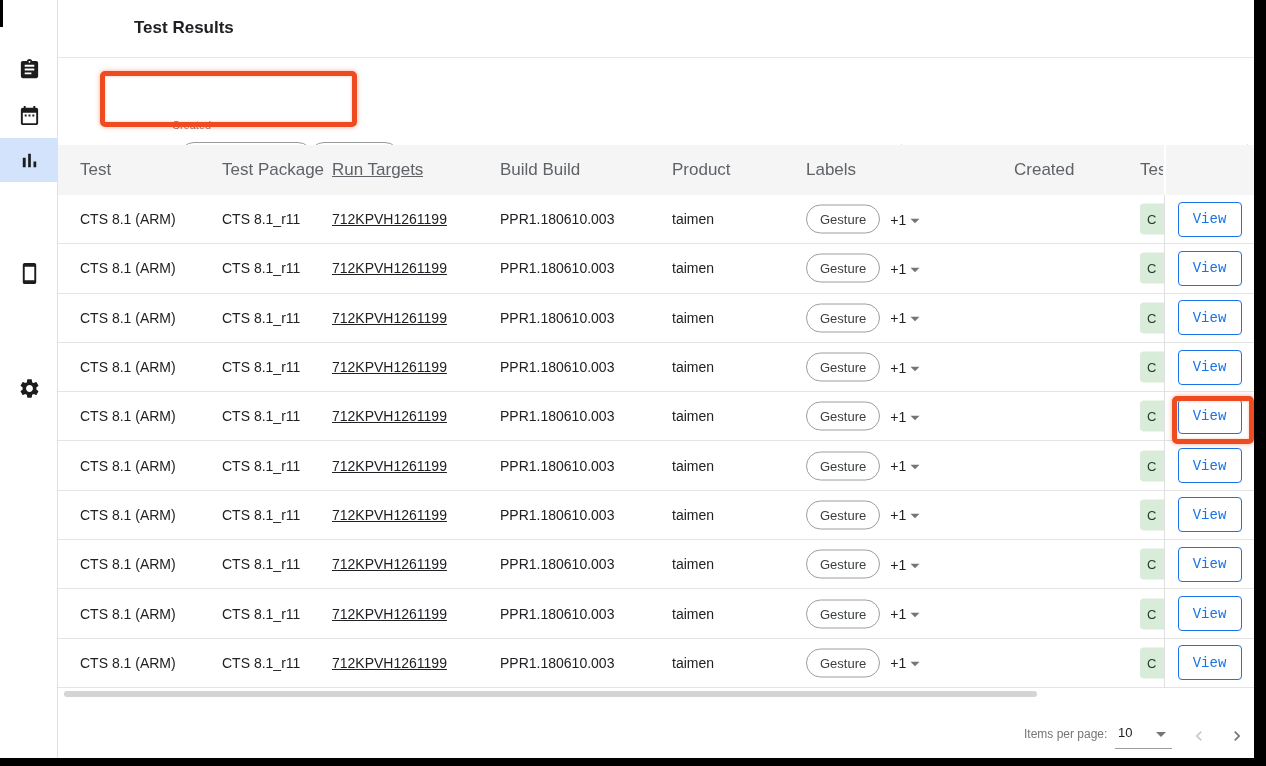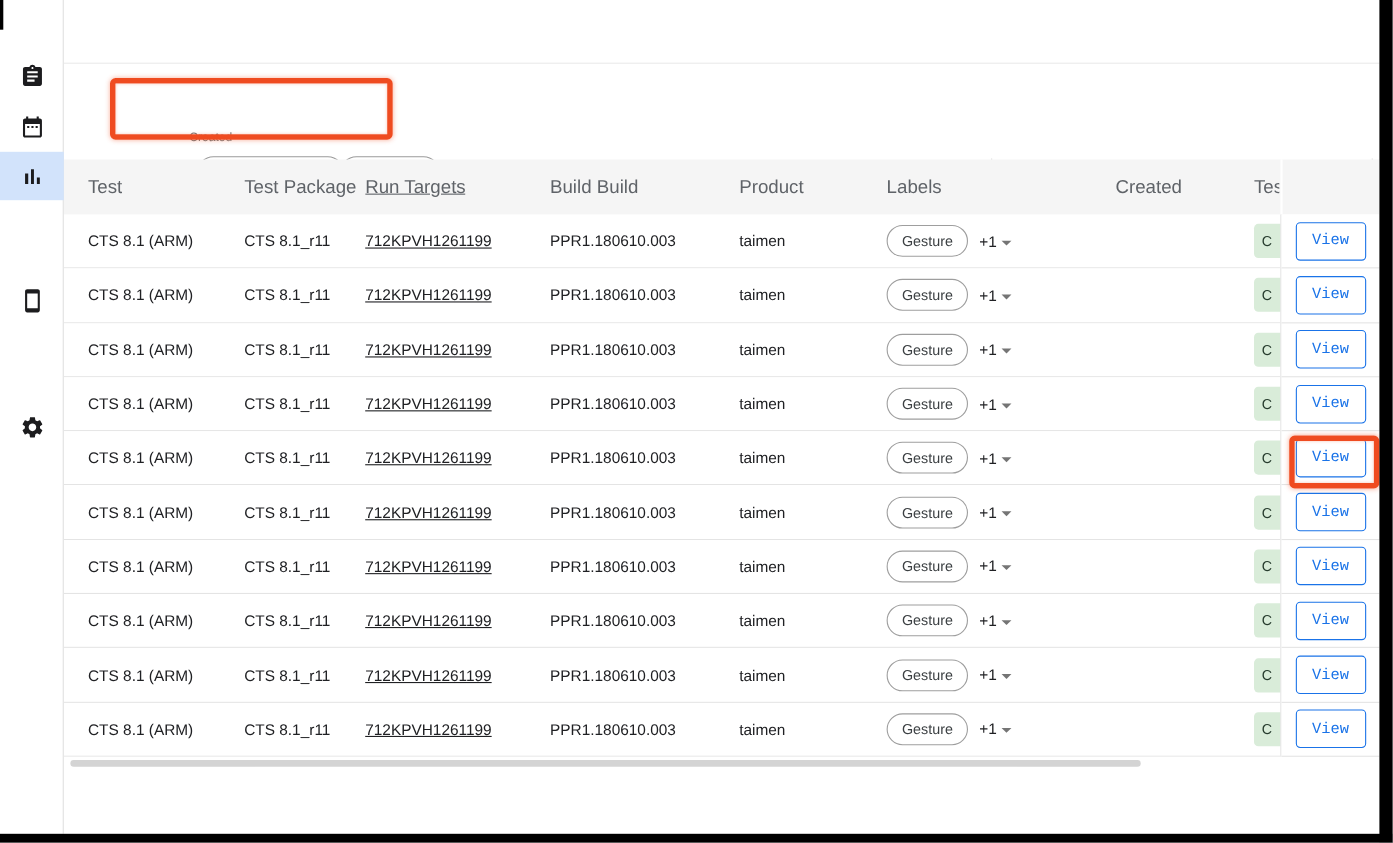--- a/index.html
+++ b/index.html
@@ -121,20 +121,23 @@
           <path d="M17 1.01L7 1c-1.1 0-2 .9-2 2v18c0 1.1.9 2 2 2h10c1.1 0 2-.9 2-2V3c0-1.1-.9-1.99-2-1.99zM17 19H7V5h10v14z"></path>
         </svg>
     </div>
     <div class="nav-item" style="top:366px">
       <svg viewBox="0 0 24 24">
           <path d="M19.14 12.94c.04-.3.06-.61.06-.94 0-.32-.02-.64-.07-.94l2.03-1.58c.18-.14.23-.41.12-.61l-1.92-3.32c-.12-.22-.37-.29-.59-.22l-2.39.96c-.5-.38-1.03-.7-1.62-.94l-.36-2.54c-.04-.24-.24-.41-.48-.41h-3.84c-.24 0-.43.17-.47.41l-.36 2.54c-.59.24-1.13.57-1.62.94l-2.39-.96c-.22-.08-.47 0-.59.22L2.74 8.87c-.12.21-.08.47.12.61l2.03 1.58c-.05.3-.09.63-.09.94s.02.64.07.94l-2.03 1.58c-.18.14-.23.41-.12.61l1.92 3.32c.12.22.37.29.59.22l2.39-.96c.5.38 1.03.7 1.62.94l.36 2.54c.05.24.24.41.48.41h3.84c.24 0 .44-.17.47-.41l.36-2.54c.59-.24 1.13-.56 1.62-.94l2.39.96c.22.08.47 0 .59-.22l1.92-3.32c.12-.22.07-.47-.12-.61l-2.01-1.58zM12 15.6c-1.98 0-3.6-1.62-3.6-3.6s1.62-3.6 3.6-3.6 3.6 1.62 3.6 3.6-1.62 3.6-3.6 3.6z"></path>
         </svg>
     </div>
   </nav>
 
+  <header id="page-header">
+    <h1 id="page-title">Test Results</h1>
+  </header>
   <div id="header-divider"></div>
 
   <div id="toolbar">
     <svg id="filter-icon" viewBox="0 0 24 24">
         <path d="M10 18h4v-2h-4v2zM3 6v2h18V6H3zm3 7h12v-2H6v2z"></path>
       </svg>
     <span id="filter-label">Created</span>
 
     <div class="chip" id="chip-0">
       <span class="chip-text">CTS 8.1 (ARM)</span>
@@ -407,20 +410,38 @@
         <button class="view-button">View</button>
       </div>
 
       <div class="view-cell">
         <button class="view-button">View</button>
       </div>
     </div>
 
   <div id="hscrollbar"></div>
 
+  <div id="paginator">
+    <span id="ipp-label">Items per page:</span>
+    <div id="ipp-select">
+      <span id="ipp-value">10</span>
+      <span id="ipp-arrow" class="tri"></span>
+      <div id="ipp-underline"></div>
+    </div>
+    <div class="pager-btn" id="pager-prev">
+      <svg viewBox="0 0 24 24">
+          <path d="M15.41 7.41L14 6l-6 6 6 6 1.41-1.41L10.83 12z"></path>
+        </svg>
+    </div>
+    <div class="pager-btn" id="pager-next">
+      <svg viewBox="0 0 24 24">
+          <path d="M10 6L8.59 7.41 13.17 12l-4.58 4.59L10 18l6-6z"></path>
+        </svg>
+    </div>
+  </div>
 
   <div class="hl-box" id="hl-filter"></div>
   <div class="hl-box" id="hl-view"></div>
 
   <div class="edge" id="edge-right"></div>
   <div class="edge" id="edge-bottom"></div>
   <div class="edge" id="edge-topleft"></div>
 
 </div>
 

